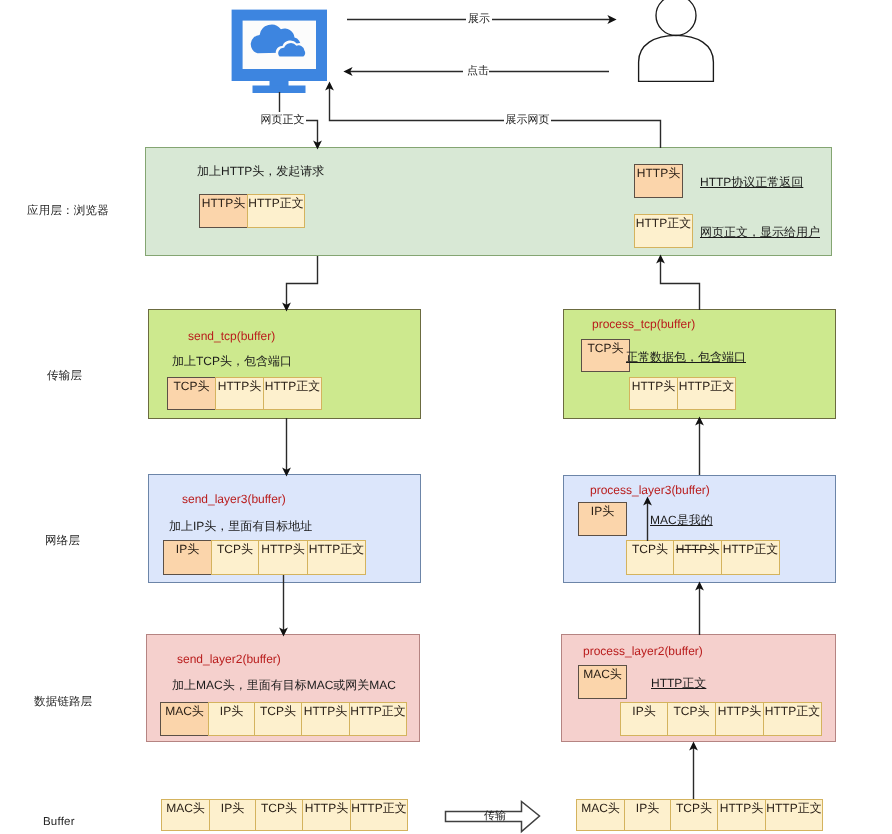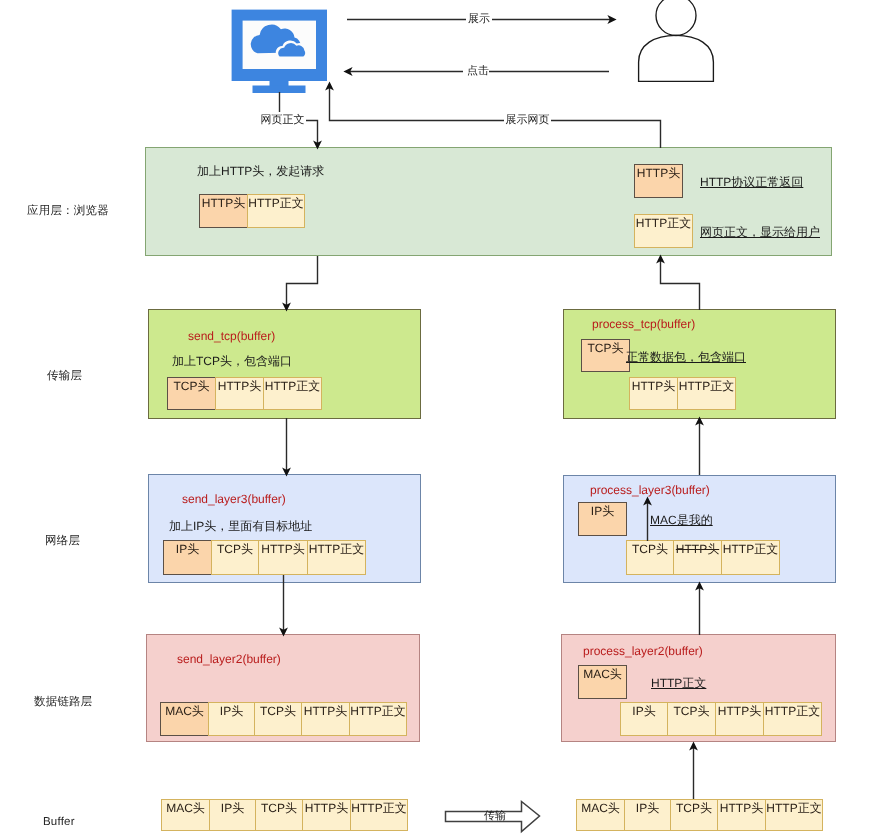--- a/index.html
+++ b/index.html
@@ -134,20 +134,21 @@
       <span>TCP头</span>
     </div>
 <div class="cell body strike" style="left:673px;top:540px;width:49px;height:35px;font-size:12px">
       <span>HTTP头</span>
     </div>
 <div class="cell body" style="left:721px;top:540px;width:59px;height:35px;font-size:12px">
       <span>HTTP正文</span>
     </div>
 <div class="layerbox lb-dat" style="left:146px;top:634px;width:274px;height:108px"></div>
 <div class="boxtitle" style="left:177px;top:652px">send_layer2(buffer)</div>
+<div class="caption" style="left:172px;top:677px">加上MAC头，里面有目标MAC或网关MAC</div>
 <div class="cell head" style="left:160px;top:702px;width:49px;height:34px;font-size:12px">
       <span>MAC头</span>
     </div>
 <div class="cell body" style="left:208px;top:702px;width:47px;height:34px;font-size:12px">
       <span>IP头</span>
     </div>
 <div class="cell body" style="left:254px;top:702px;width:48px;height:34px;font-size:12px">
       <span>TCP头</span>
     </div>
 <div class="cell body" style="left:301px;top:702px;width:49px;height:34px;font-size:12px">

